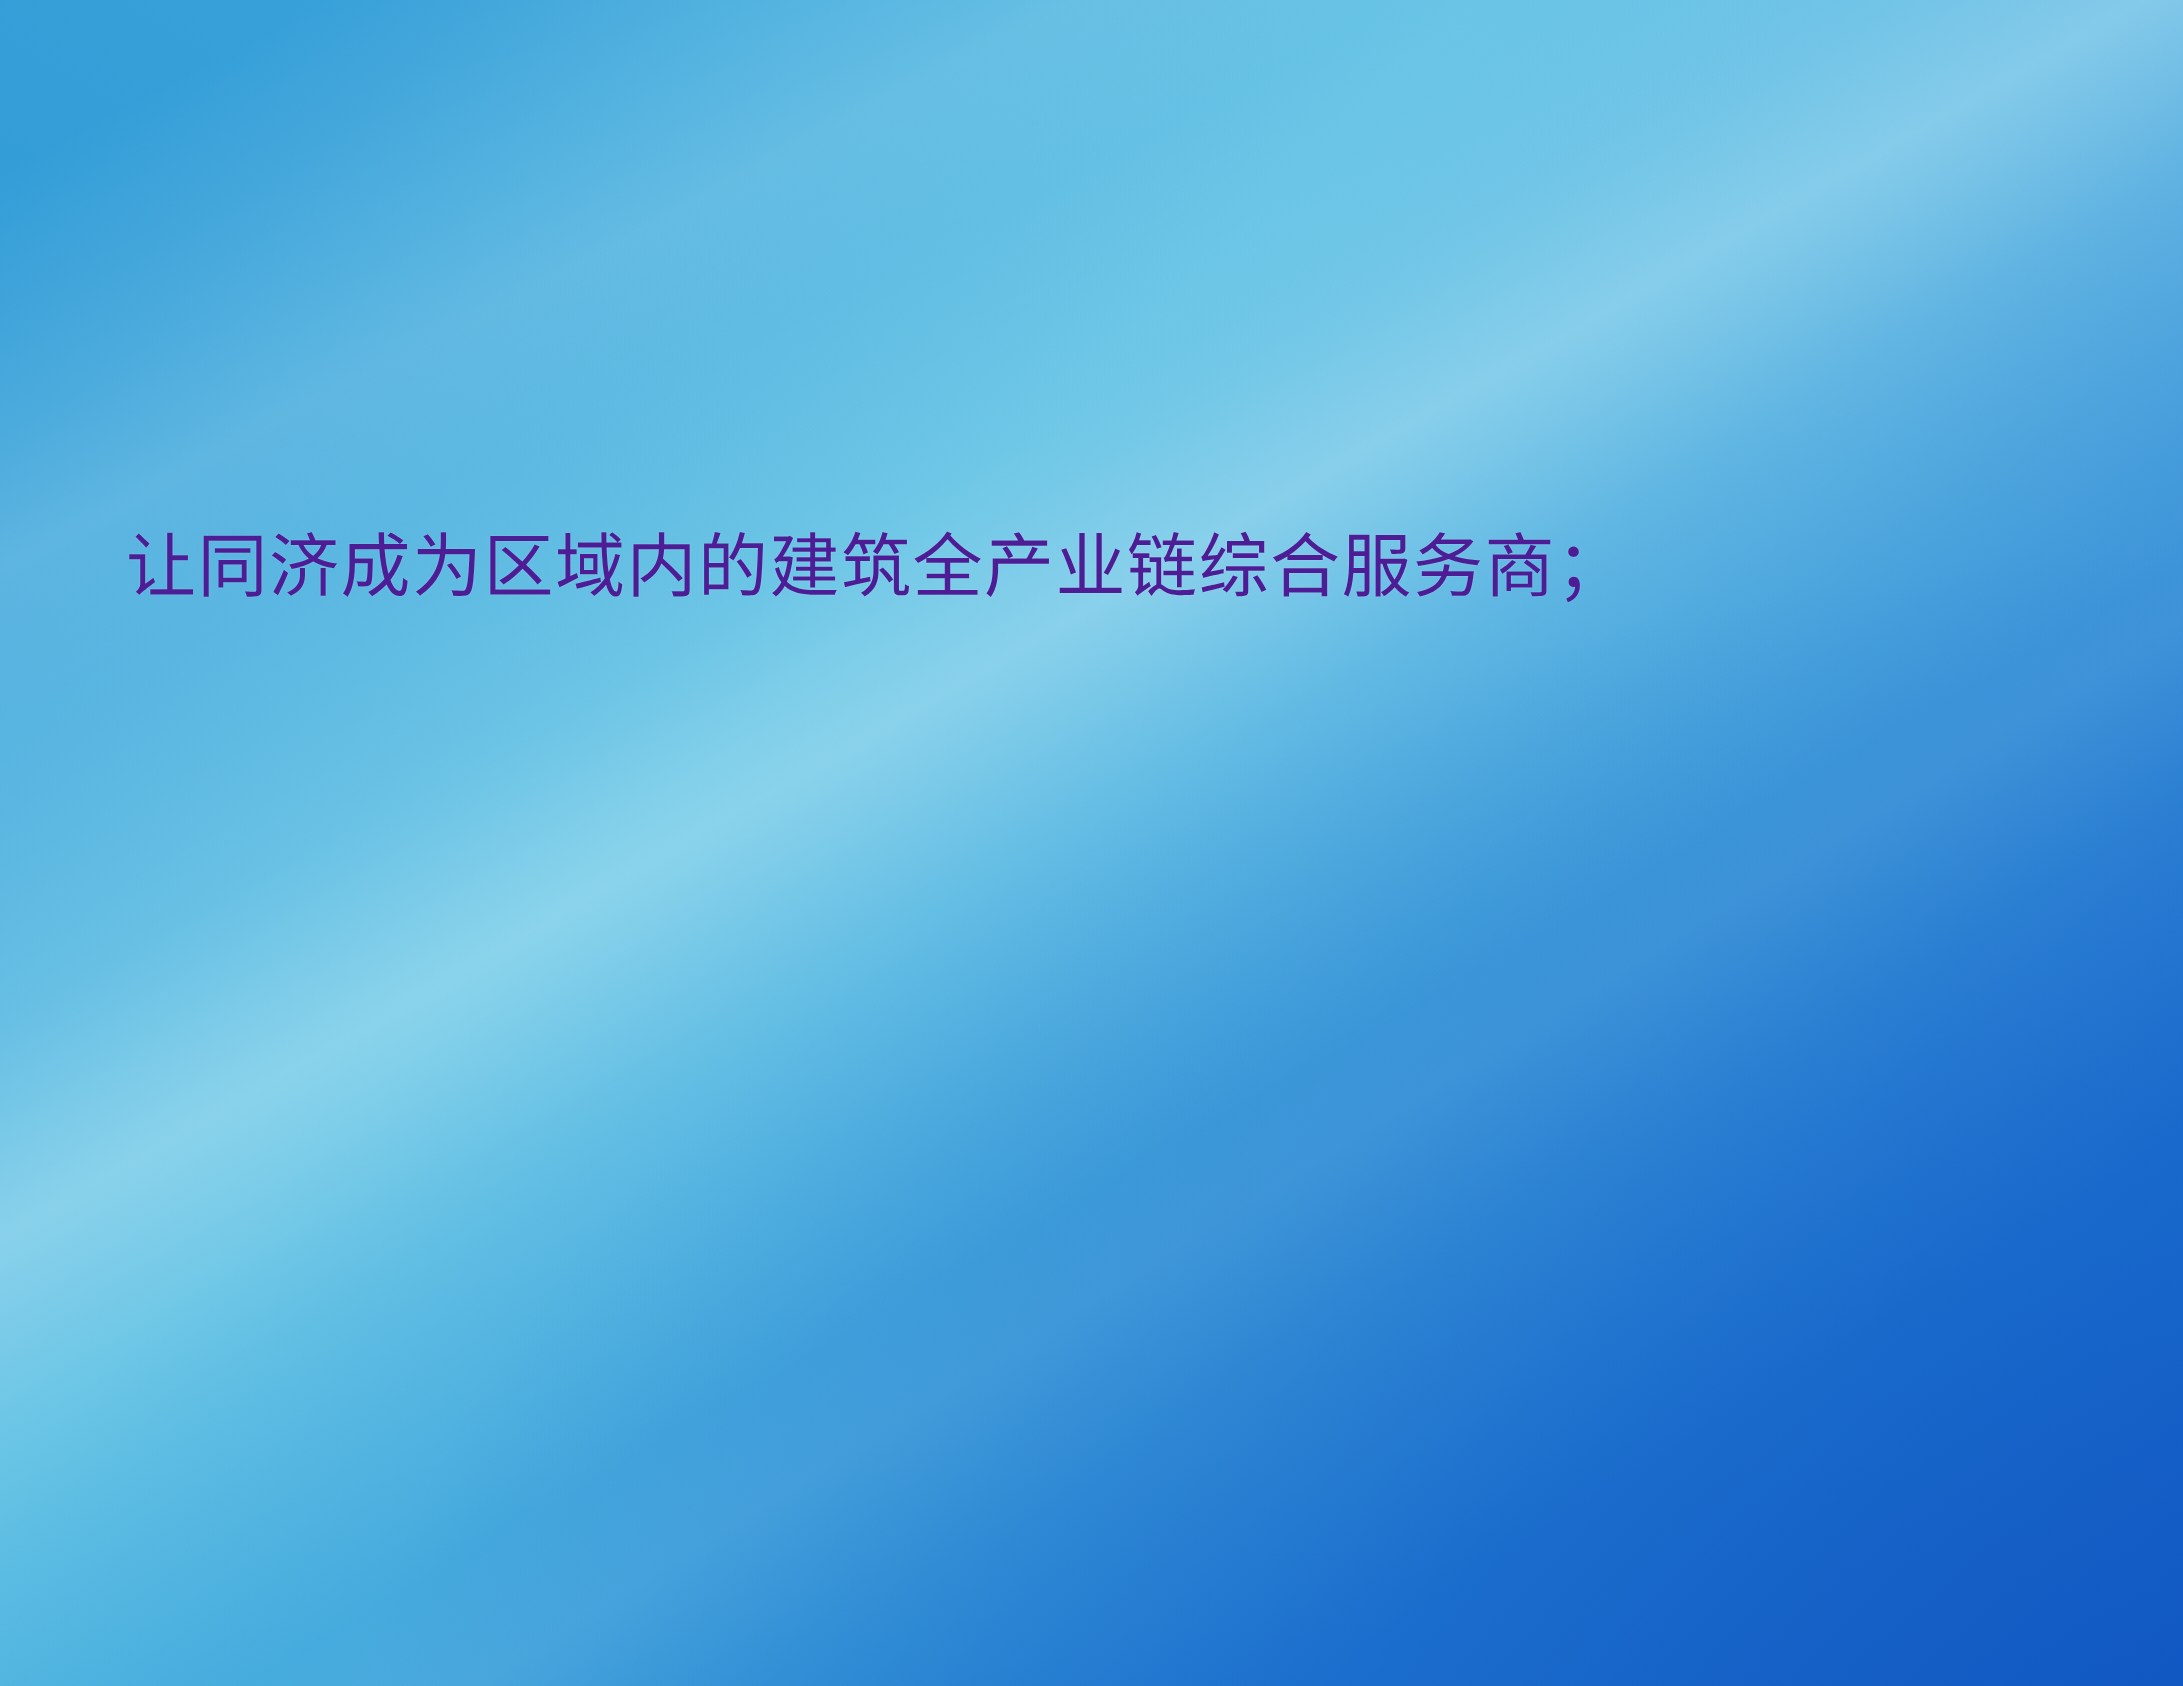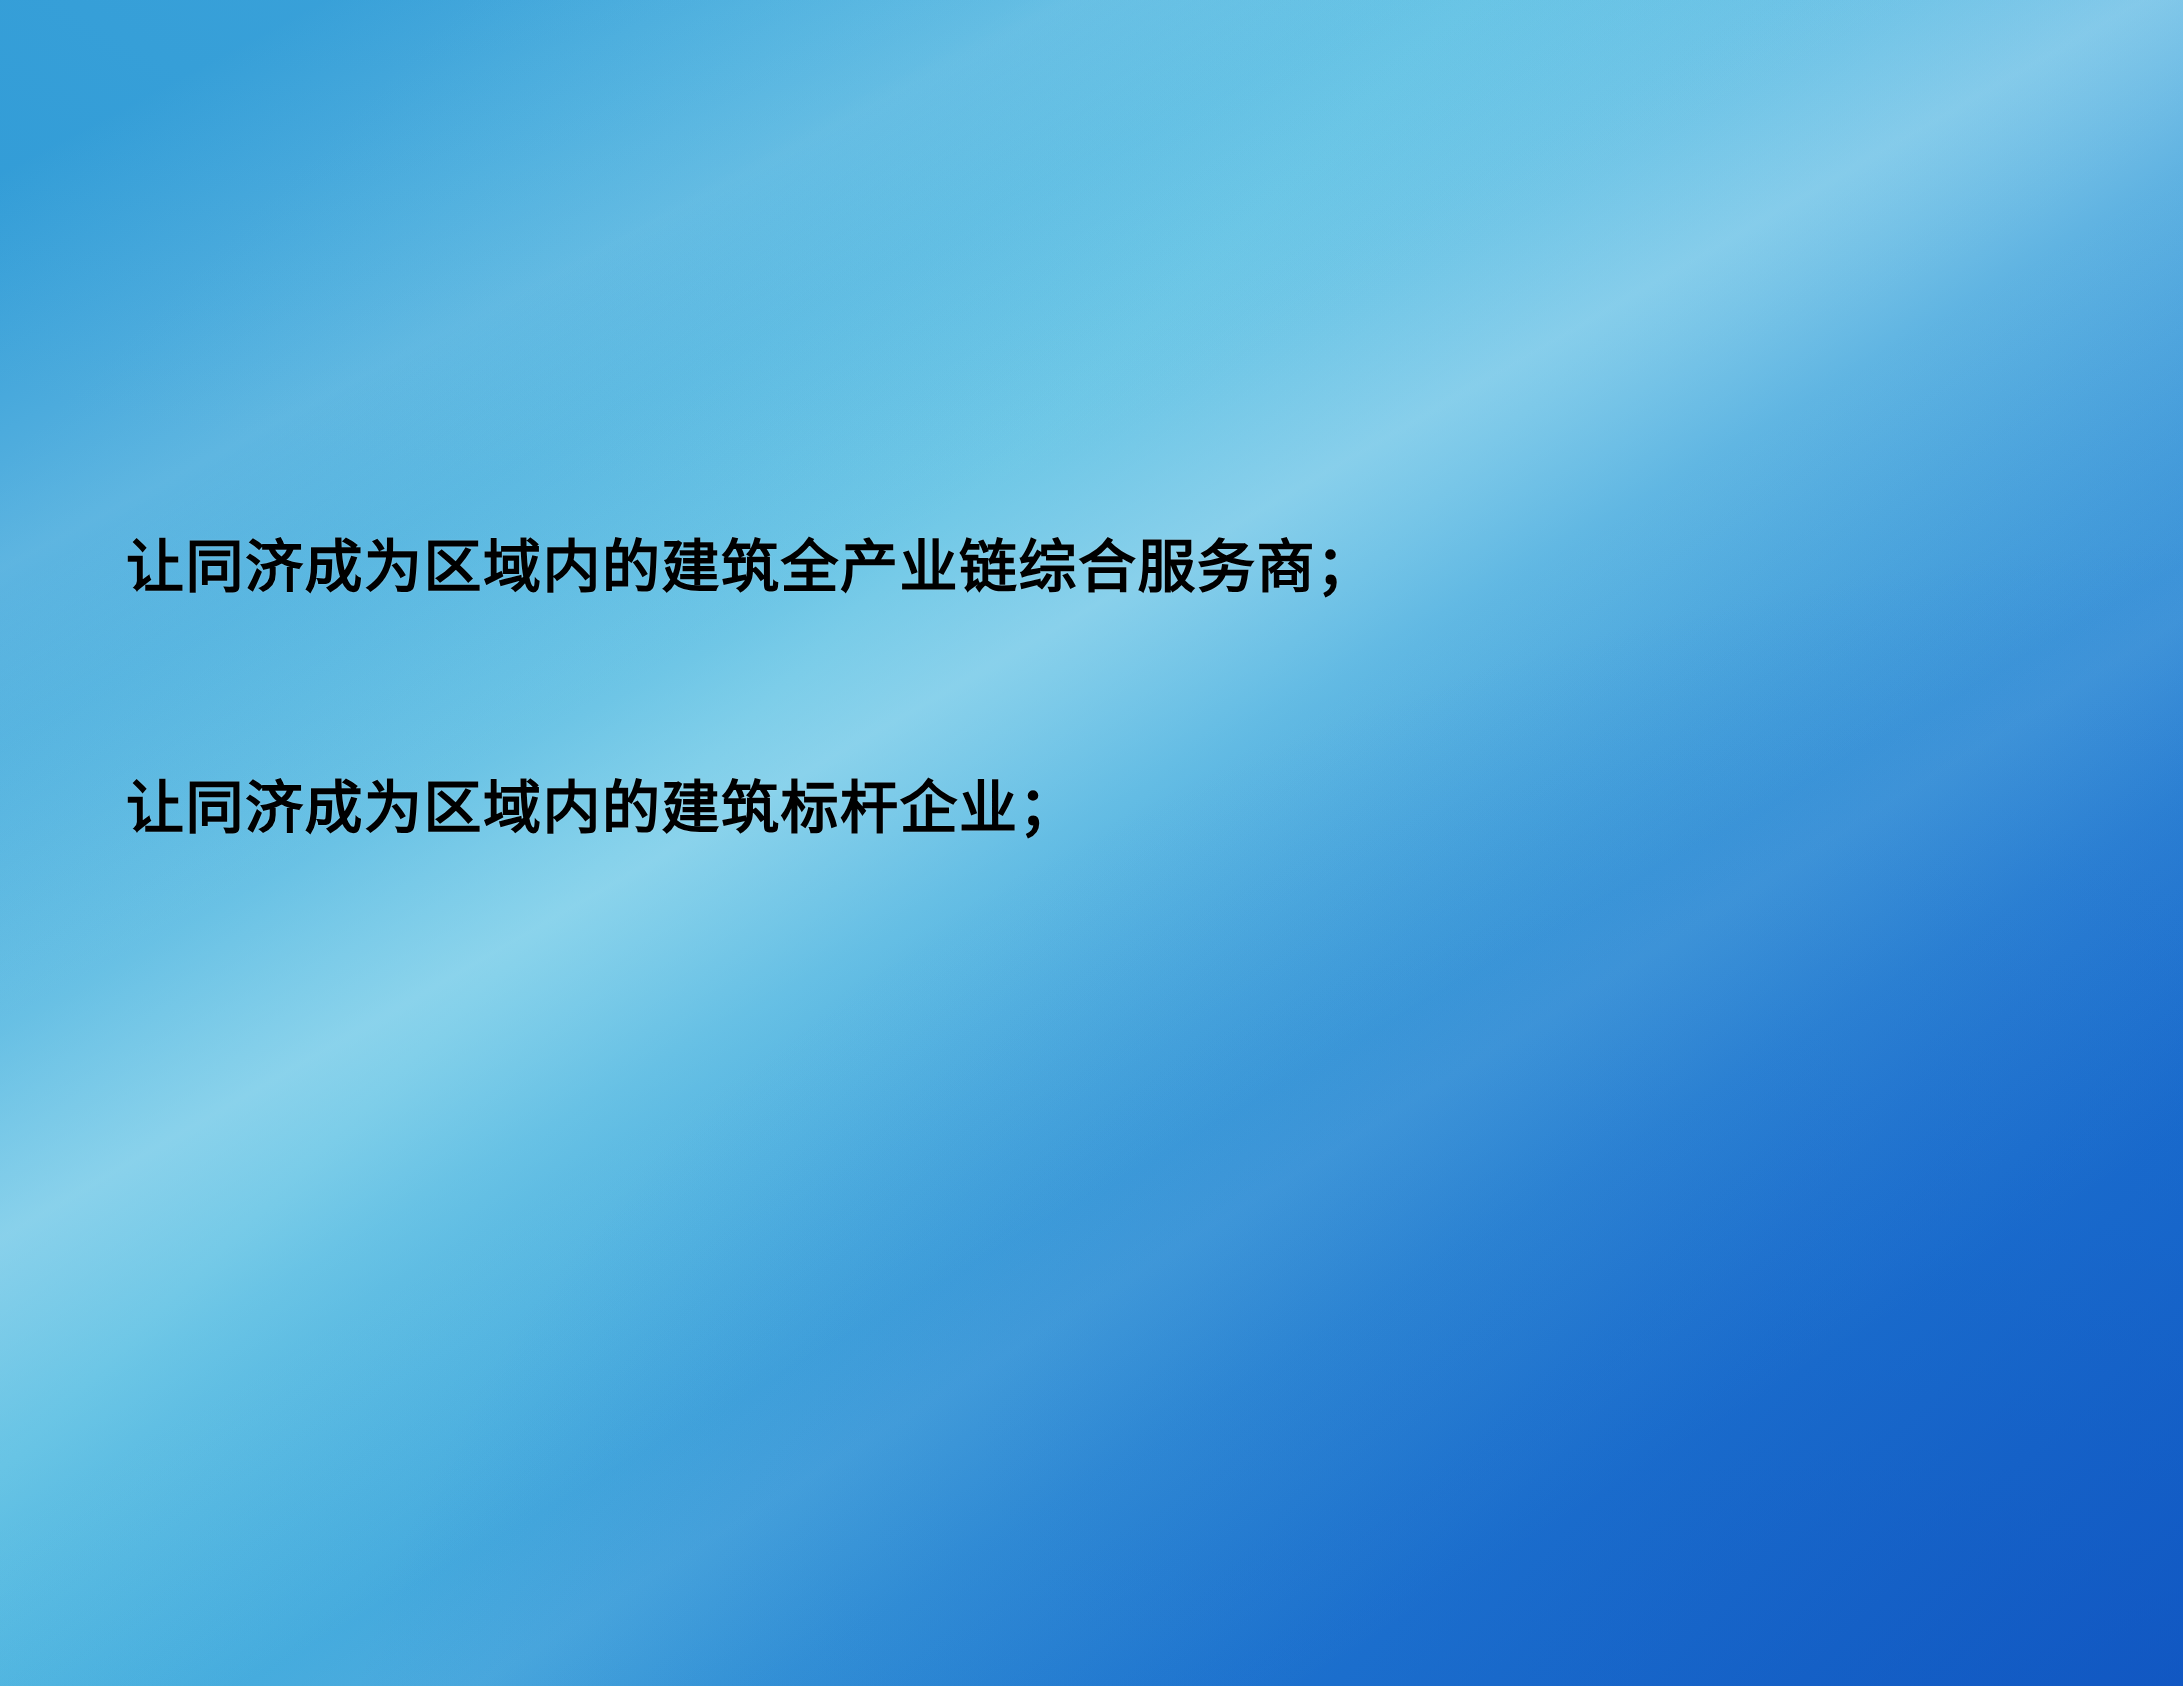--- a/index.html
+++ b/index.html
@@ -90,40 +90,39 @@
   }
 
   
   #text-block {
     position: absolute;
     left: 126px;
     top: 447px;
     width: 1972px;
   }
   .slide-line {
-    color: #000000;
-    font-weight: bold;
-    font-size: 58px;
+    color: #4c1d95;
+    font-weight: normal;
+    font-size: 70px;
     line-height: 241px;
     letter-spacing: 1.5px;
     white-space: nowrap;
     text-shadow: 0 0 1.5px rgba(255,255,255,0.35);
   }
 </style>
 </head>
 <body>
 
 <div id="slide">
 
   <div class="bg-layer bg-base"></div>
   <div class="bg-layer bg-streak-main"></div>
   <div class="bg-layer bg-streak-upper"></div>
   <div class="bg-layer bg-streak-lower"></div>
   <div class="bg-layer bg-vignette-top"></div>
   <div class="bg-layer bg-vignette-br"></div>
 
   <div id="text-block">
     <div class="slide-line">让同济成为区域内的建筑全产业链综合服务商；</div>
-    <div class="slide-line">让同济成为区域内的建筑标杆企业；</div>
   </div>
 
 </div>
 
 
 </body></html>

